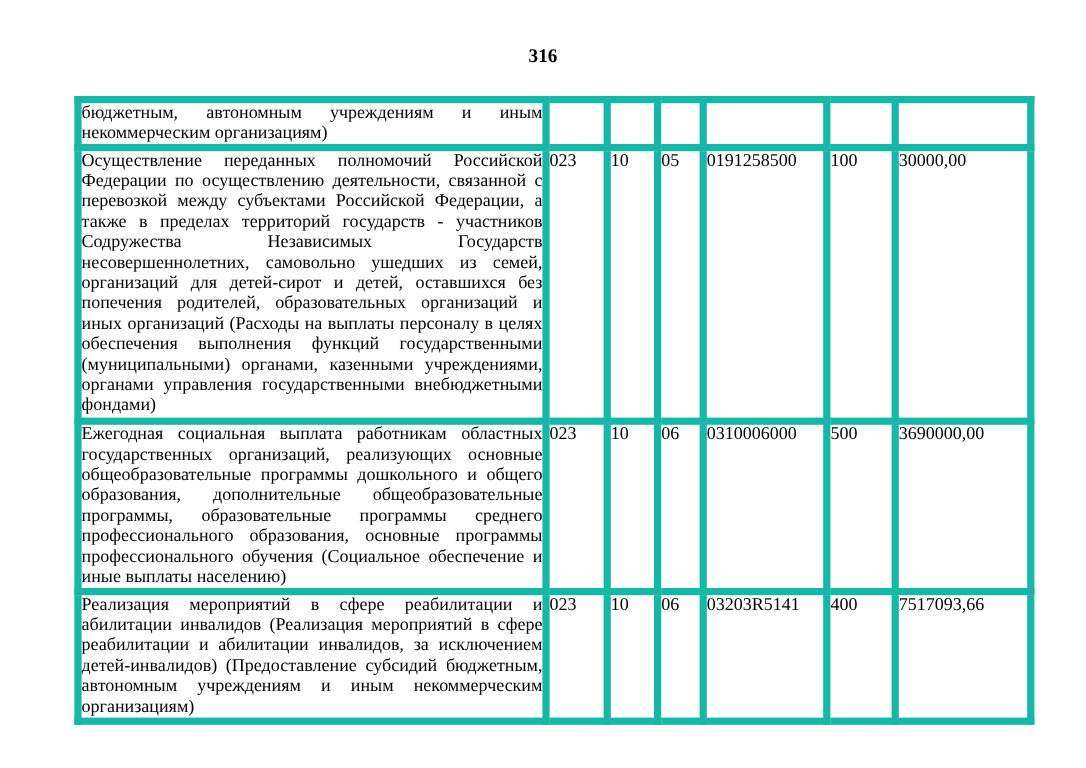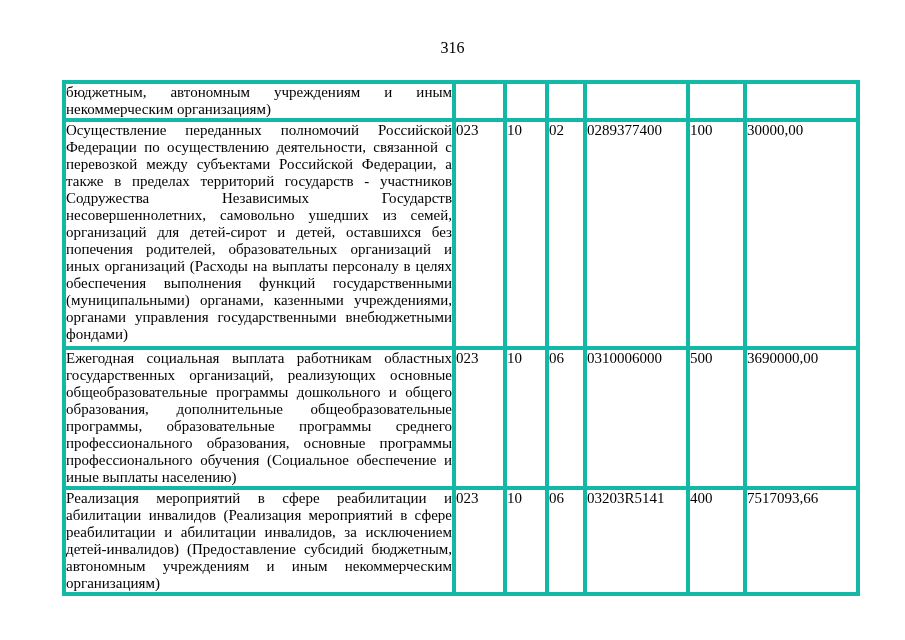--- a/index.html
+++ b/index.html
@@ -14,32 +14,33 @@
     overflow: hidden;
   }
   .page-number {
     position: absolute;
     top: 39px;
     left: 0;
     width: 905px;
     text-align: center;
     font-size: 16px;
     line-height: 17px;
+    font-weight: bold;
   }
   table.budget {
     position: absolute;
     left: 62px;
     top: 80px;
     width: 794px;
     border-collapse: collapse;
     table-layout: fixed;
     border: 1px solid #000000;
   }
   table.budget td {
-    border: 4px solid #14b8a6;
+    border: 6px solid #14b8a6;
     vertical-align: top;
     font-size: 15px;
     line-height: 17px;
     padding: 0;
     overflow: hidden;
   }
   td.name-cell {
     text-align: justify;
     text-align-last: left;
     padding: 0 4px 1px 3px;
@@ -75,22 +76,22 @@
         <td class="num-cell"></td>
         <td class="num-cell"></td>
         <td class="num-cell"></td>
         <td class="num-cell"></td>
         <td class="num-cell"></td>
       </tr>
       <tr class="row-2">
         <td class="name-cell">Осуществление переданных полномочий Российской Федерации по осуществлению деятельности, связанной с перевозкой между субъектами Российской Федерации, а также в пределах территорий государств - участников Содружества Независимых Государств несовершеннолетних, самовольно ушедших из семей, организаций для детей-сирот и детей, оставшихся без попечения родителей, образовательных организаций и иных организаций (Расходы на выплаты персоналу в целях обеспечения выполнения функций государственными (муниципальными) органами, казенными учреждениями, органами управления государственными внебюджетными фондами)</td>
         <td class="num-cell">023</td>
         <td class="num-cell">10</td>
-        <td class="num-cell">02</td>
-        <td class="num-cell">0289377400</td>
+        <td class="num-cell">05</td>
+        <td class="num-cell">0191258500</td>
         <td class="num-cell">100</td>
         <td class="num-cell">30000,00</td>
       </tr>
       <tr class="row-3">
         <td class="name-cell">Ежегодная социальная выплата работникам областных государственных организаций, реализующих основные общеобразовательные программы дошкольного и общего образования, дополнительные общеобразовательные программы, образовательные программы среднего профессионального образования, основные программы профессионального обучения (Социальное обеспечение и иные выплаты населению)</td>
         <td class="num-cell">023</td>
         <td class="num-cell">10</td>
         <td class="num-cell">06</td>
         <td class="num-cell">0310006000</td>
         <td class="num-cell">500</td>

